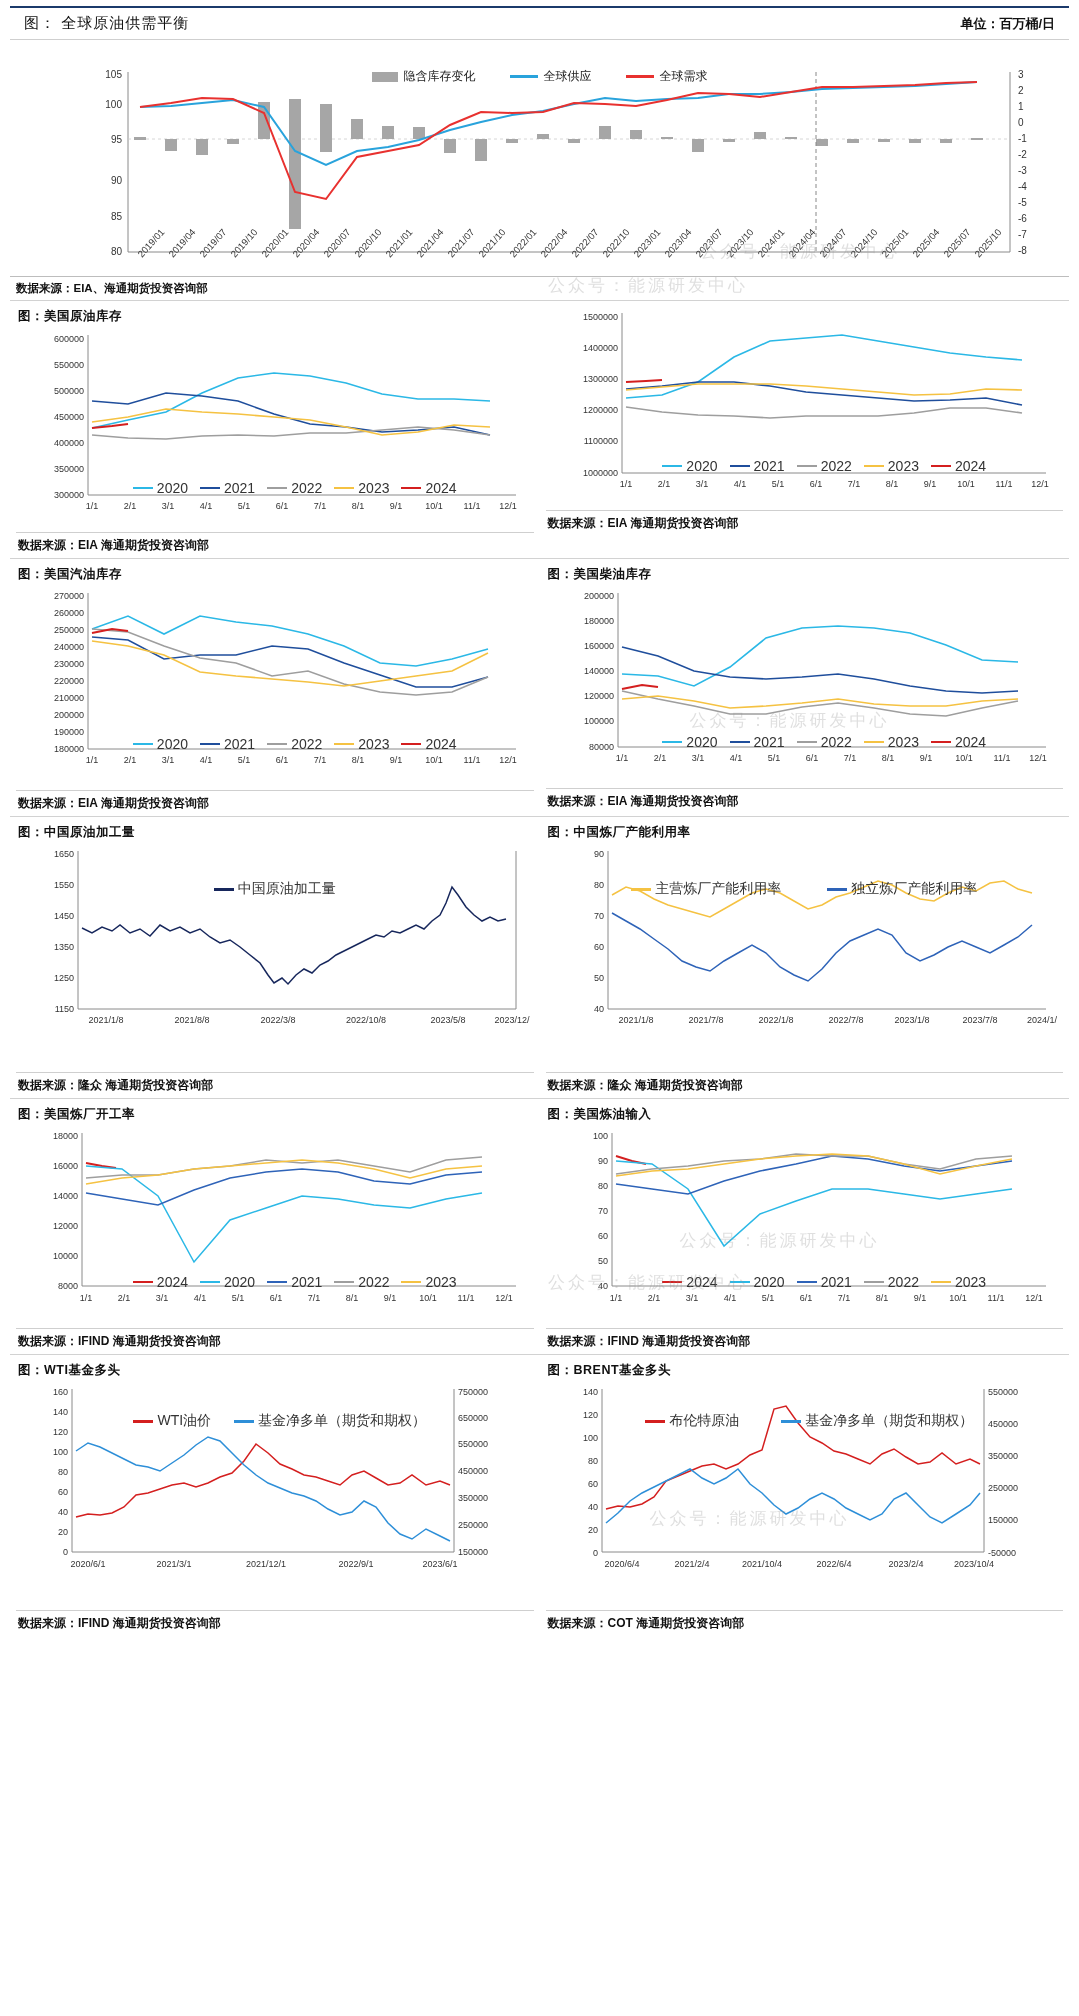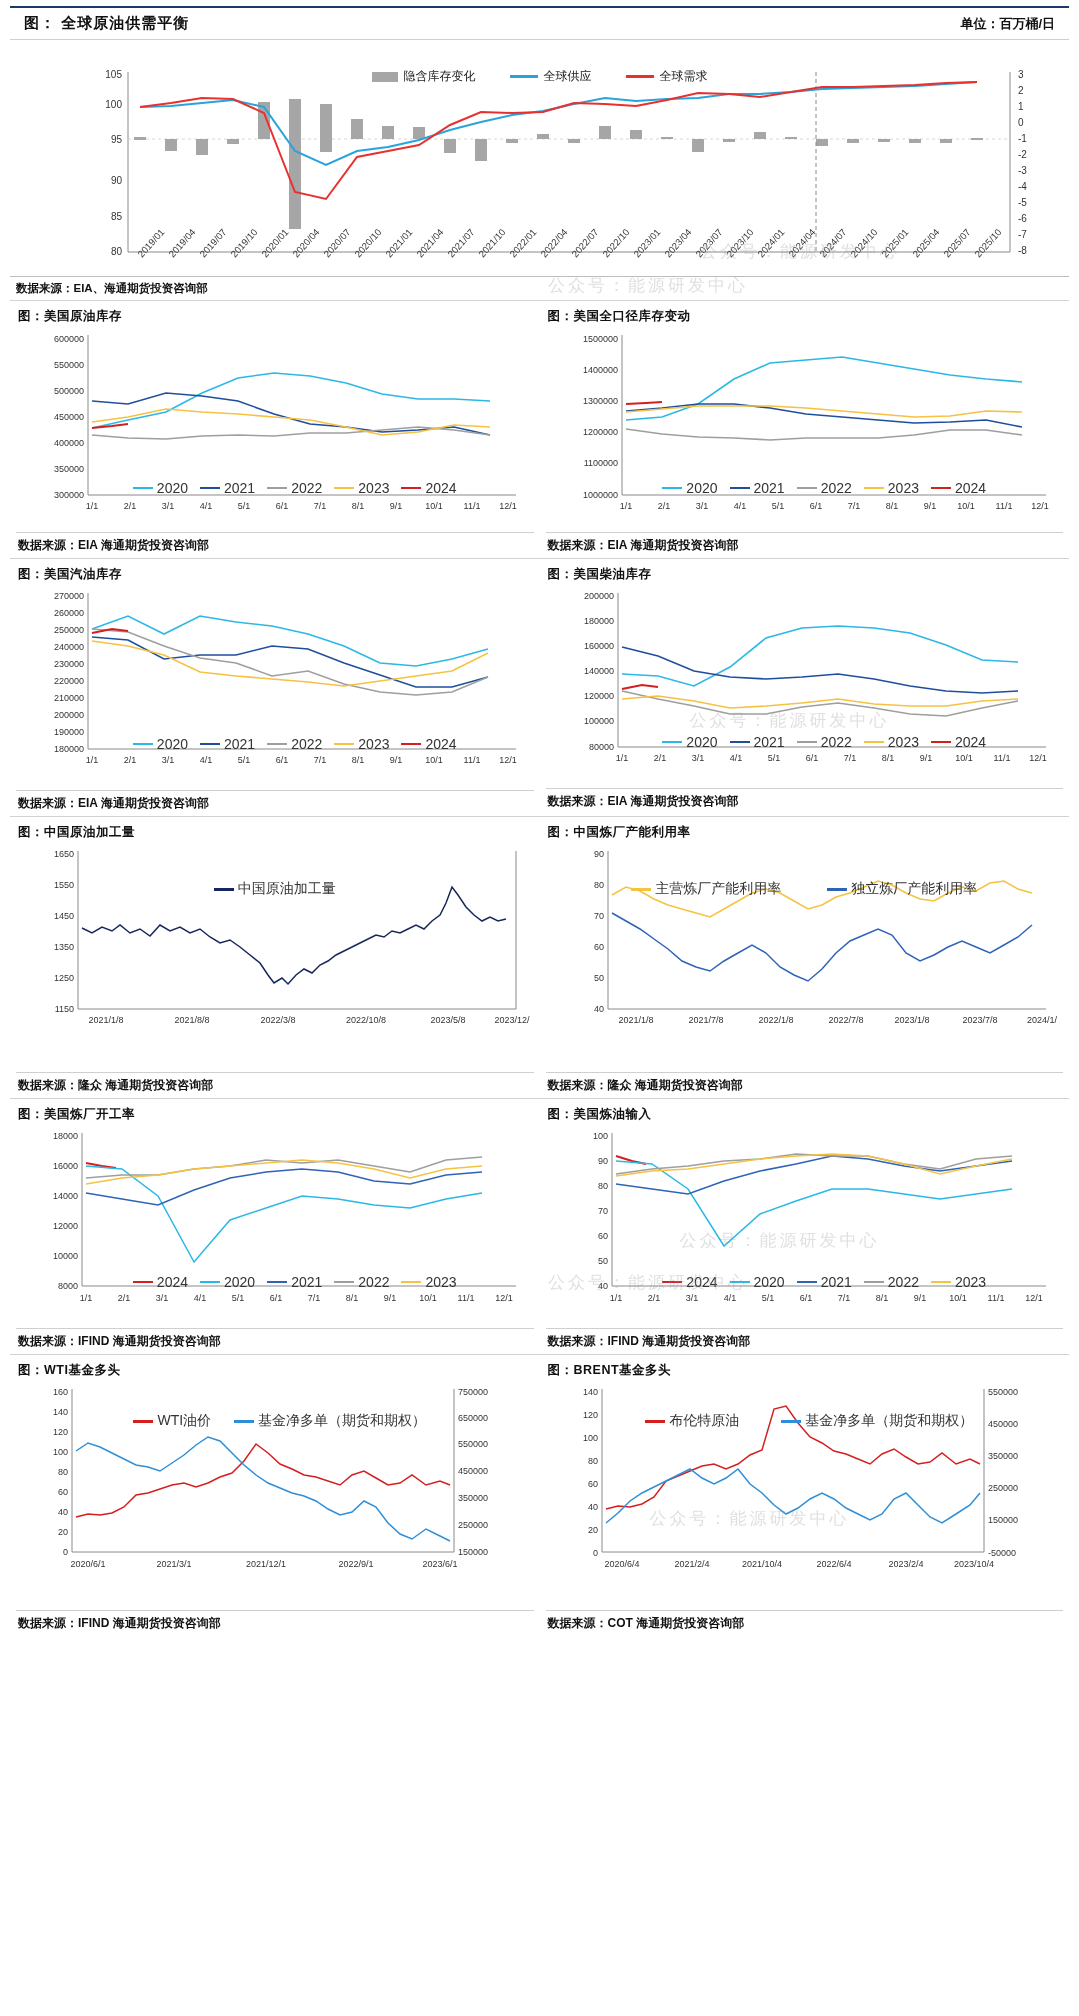--- a/index.html
+++ b/index.html
@@ -19,21 +19,21 @@
     display: flex;
     align-items: center;
     justify-content: space-between;
     border-top: 2px solid #1b3a6b;
     border-bottom: 1px solid #cfcfcf;
     padding: 6px 14px 6px 14px;
     margin: 6px 10px 0 10px;
   }
   .head-title {
     font-size: 15px;
-    font-weight: bold;
+    font-weight: normal;
     color: #111;
     letter-spacing: 1px;
   }
   .head-unit {
     font-size: 13px;
     font-weight: bold;
     color: #111;
   }
   .top-chart-wrap {
     position: relative;
@@ -296,21 +296,20 @@
         <div class="li">
             <span class="sw" style="background:#d41f1f"></span>
             <span>2024</span>
           </div>
       </div>
       <div style="height:34px"></div>
       <div class="cell-src">数据来源：EIA   海通期货投资咨询部</div>
     </div>
 
     <div class="cell">
-      <div class="cell-title">图：美国全口径库存变动</div>
       <svg width="515" height="195" viewBox="0 0 515 195">
         <g font-size="9" fill="#333" font-family="Liberation Sans, sans-serif">
           <text x="72" y="15" text-anchor="end">1500000</text>
           <text x="72" y="46" text-anchor="end">1400000</text>
           <text x="72" y="77" text-anchor="end">1300000</text>
           <text x="72" y="108" text-anchor="end">1200000</text>
           <text x="72" y="139" text-anchor="end">1100000</text>
           <text x="72" y="171" text-anchor="end">1000000</text>
         </g>
         <line x1="76" y1="168" x2="500" y2="168" stroke="#8a8a8a"></line>

